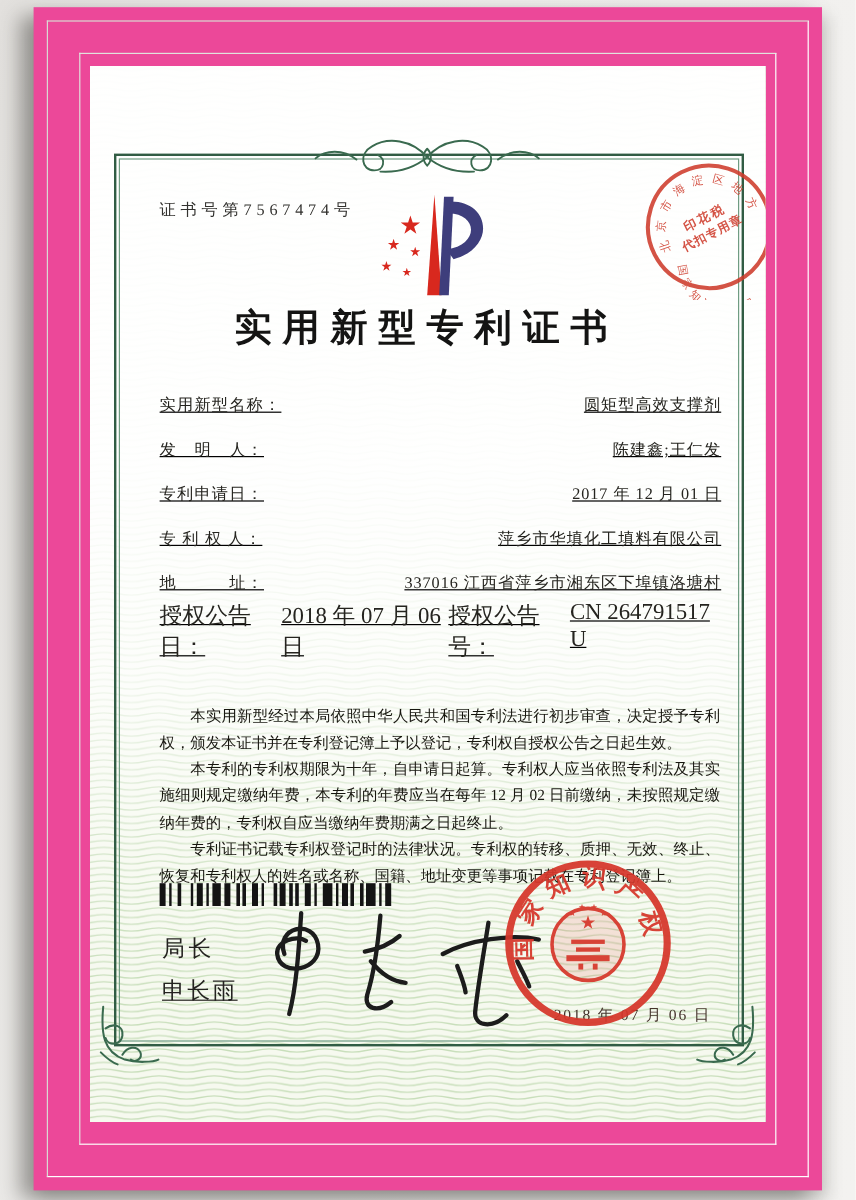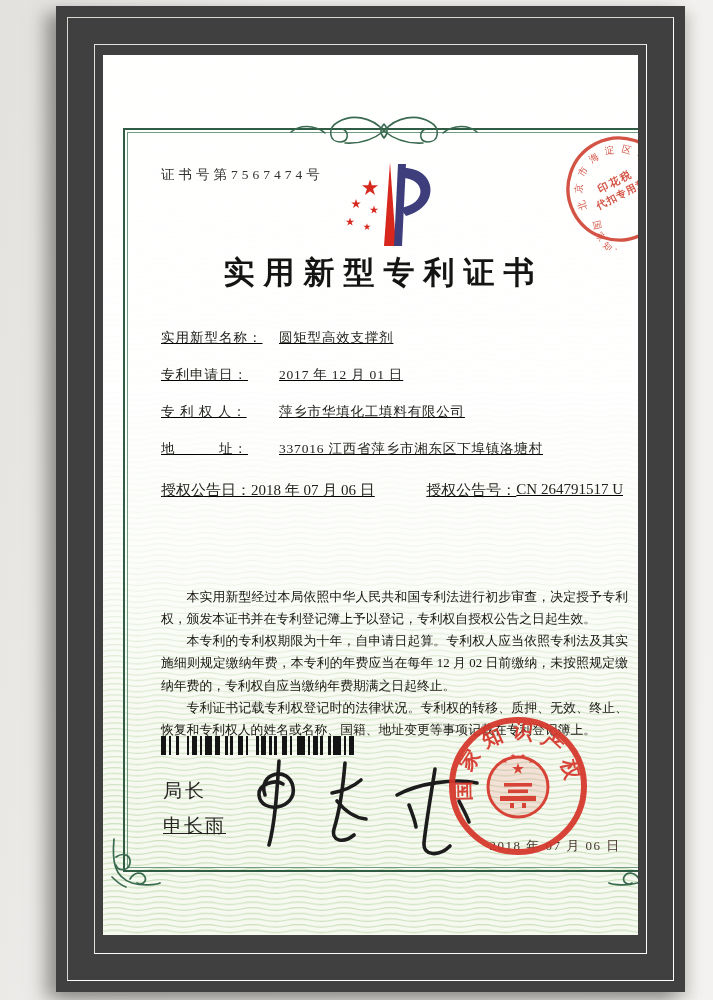--- a/index.html
+++ b/index.html
@@ -4,23 +4,22 @@
 <style>
   html,body{margin:0;padding:0;}
   body{
     width:713px;height:1000px;position:relative;overflow:hidden;
     background:linear-gradient(100deg,#e3e1de 0%,#efeeec 30%,#f3f2f0 100%);
     font-family:"Liberation Serif","DejaVu Serif",serif;
   }
   
   .frame{
     position:absolute;left:28px;top:6px;right:28px;bottom:8px;
-    background:#404040;
+    background:#ec4899;
     box-shadow:-11px 7px 16px rgba(72,70,66,.5), 5px 7px 12px rgba(120,118,112,.30);
-    margin-left:28px;
   }
   .frame .bevel{
     position:absolute;inset:11px;
     border-top:1px solid #d9d8d3;border-left:1px solid #d9d8d3;
     border-right:1px solid #ffffff;border-bottom:1px solid #ffffff;
     pointer-events:none;
   }
   .frame .bevel2{
     position:absolute;inset:38px;
     border-top:1px solid #e2e1dc;border-left:1px solid #e2e1dc;
@@ -52,22 +51,22 @@
   .cert-no{position:absolute;left:58px;top:111px;font-size:13.5px;letter-spacing:4px;color:#33322f;}
   .logo{position:absolute;left:237px;top:103px;}
   .title{
     position:absolute;left:20px;width:521px;top:197px;text-align:center;
     font-size:31px;font-weight:700;letter-spacing:9px;color:#141413;
   }
   .fields{position:absolute;left:58px;top:274px;width:468px;text-decoration:underline;}
   .frow{display:flex;align-items:baseline;height:23px;margin-bottom:14px;
         font-size:13.5px;color:#25241f;}
   .frow .lbl{width:118px;flex:none;letter-spacing:1px;}
-  .frow .val{flex:1;letter-spacing:.8px;}
-  .grant-row{display:flex;align-items:flex-end;height:23px;font-size:15px;color:#25241f;}
+  .frow .val{flex:1;letter-spacing:.8px;text-align:right;}
+  .grant-row{display:flex;align-items:center;height:23px;font-size:19px;color:#25241f;}
   .grant-row .grp{display:flex;}
   .grant-row .spacer{flex:1;}
   .paras{
     position:absolute;left:58px;top:531px;width:467px;
     font-size:12.8px;line-height:1.73;color:#17160f;text-align:justify;
   }
   .paras p{margin:0;text-indent:2em;}
   .barcode{position:absolute;left:58px;top:681px;width:198px;height:19px;background:#fff0;}
   .director{position:absolute;left:60px;top:723px;font-size:19px;color:#242320;letter-spacing:3px;}
   .director .name{margin-top:9px;letter-spacing:2px;text-decoration:underline;}
@@ -146,20 +145,24 @@
           <path transform="translate(27,69) scale(3.8)" d="M0,-1 L0.588,0.809 L-0.951,-0.309 L0.951,-0.309 L-0.588,0.809 Z"></path>
         </g>
       </svg>
 
       <div class="title">实用新型专利证书</div>
 
       <div class="fields">
         <div class="frow">
           <span class="lbl">实用新型名称：</span>
           <span class="val">圆矩型高效支撑剂</span>
+        </div>
+        <div class="frow">
+          <span class="lbl">发　明　人：</span>
+          <span class="val">陈建鑫;王仁发</span>
         </div>
         <div class="frow">
           <span class="lbl">专利申请日：</span>
           <span class="val">2017 年 12 月 01 日</span>
         </div>
         <div class="frow">
           <span class="lbl">专 利 权 人：</span>
           <span class="val">萍乡市华填化工填料有限公司</span>
         </div>
         <div class="frow">

